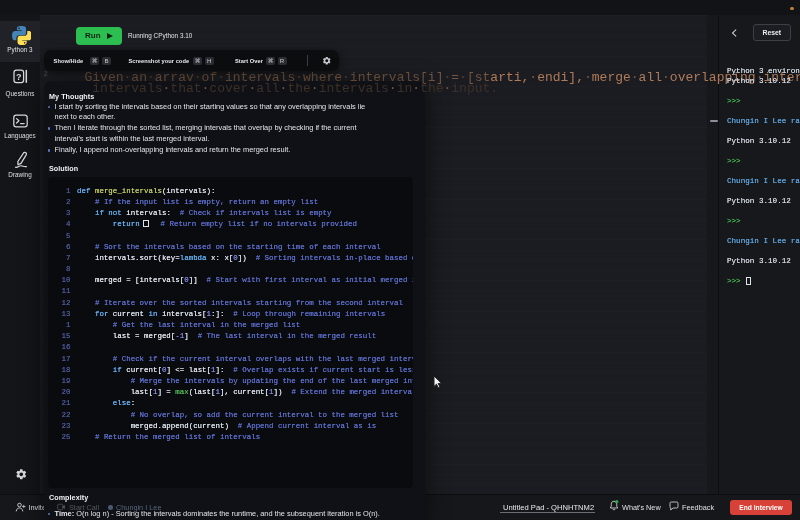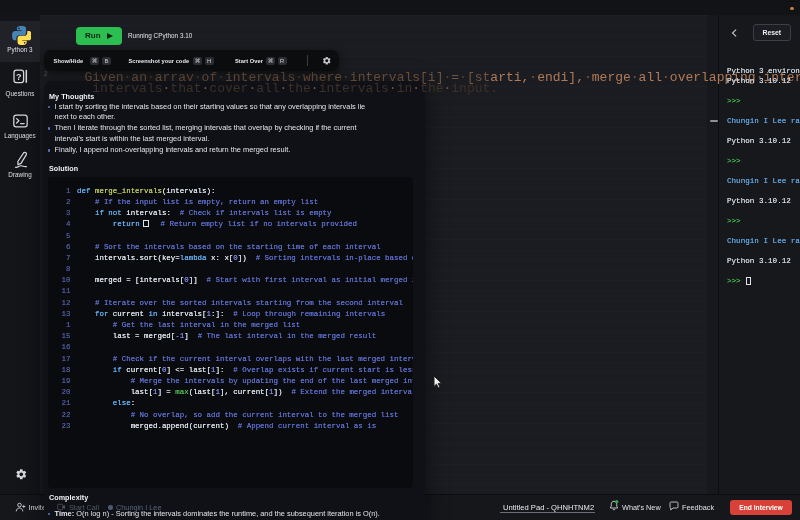--- a/index.html
+++ b/index.html
@@ -188,20 +188,21 @@
 <div class="cl"><span class="ln">1</span>        <span class="c"># Get the last interval in the merged list</span></div>
 <div class="cl"><span class="ln">15</span>        last = merged[<span class="n">-1</span>]  <span class="c"># The last interval in the merged result</span></div>
 <div class="cl"><span class="ln">16</span></div>
 <div class="cl"><span class="ln">17</span>        <span class="c"># Check if the current interval overlaps with the last merged interval</span></div>
 <div class="cl"><span class="ln">18</span>        <span class="k">if</span> current[<span class="n">0</span>] &lt;= last[<span class="n">1</span>]:  <span class="c"># Overlap exists if current start is less than or equal</span></div>
 <div class="cl"><span class="ln">19</span>            <span class="c"># Merge the intervals by updating the end of the last merged interval</span></div>
 <div class="cl"><span class="ln">20</span>            last[<span class="n">1</span>] = <span class="b">max</span>(last[<span class="n">1</span>], current[<span class="n">1</span>])  <span class="c"># Extend the merged interval's end</span></div>
 <div class="cl"><span class="ln">21</span>        <span class="k">else</span>:</div>
 <div class="cl"><span class="ln">22</span>            <span class="c"># No overlap, so add the current interval to the merged list</span></div>
 <div class="cl"><span class="ln">23</span>            merged.append(current)  <span class="c"># Append current interval as is</span></div>
+<div class="cl"><span class="ln">25</span>    <span class="c"># Return the merged list of intervals</span></div>
 </div>
 <div class="ph" style="top:411.8px">Complexity</div>
 <div class="bl" style="top:427.5px"><s class="d"></s><b>Time:</b> O(n log n) - Sorting the intervals dominates the runtime, and the subsequent iteration is O(n).</div>
 <div class="abs qline mono" style="left:48.3px;top:-0.5px;color:#4f3c2e"><i style="color:#3d3026">intervals<i>·</i>that<i>·</i>cover<i>·</i>all<i>·</i>the<i>·</i>intervals<i>·</i>in<i>·</i>the<i>·</i>input.</i></div>
 </div>
 <svg class="abs" style="left:57px;top:502.5px;z-index:30" width="8.5" height="8" viewBox="0 0 20 18">
 <rect x="1.5" y="2.5" width="12" height="13" rx="2.5" fill="none" stroke="#51575f" stroke-width="1.8"></rect>
 <path d="M13.5 7.5l5-3v9l-5-3z" fill="#51575f"></path>
     </svg>
 <div class="bbt" style="left:69px;color:#51575f;z-index:30">Start Call</div>

